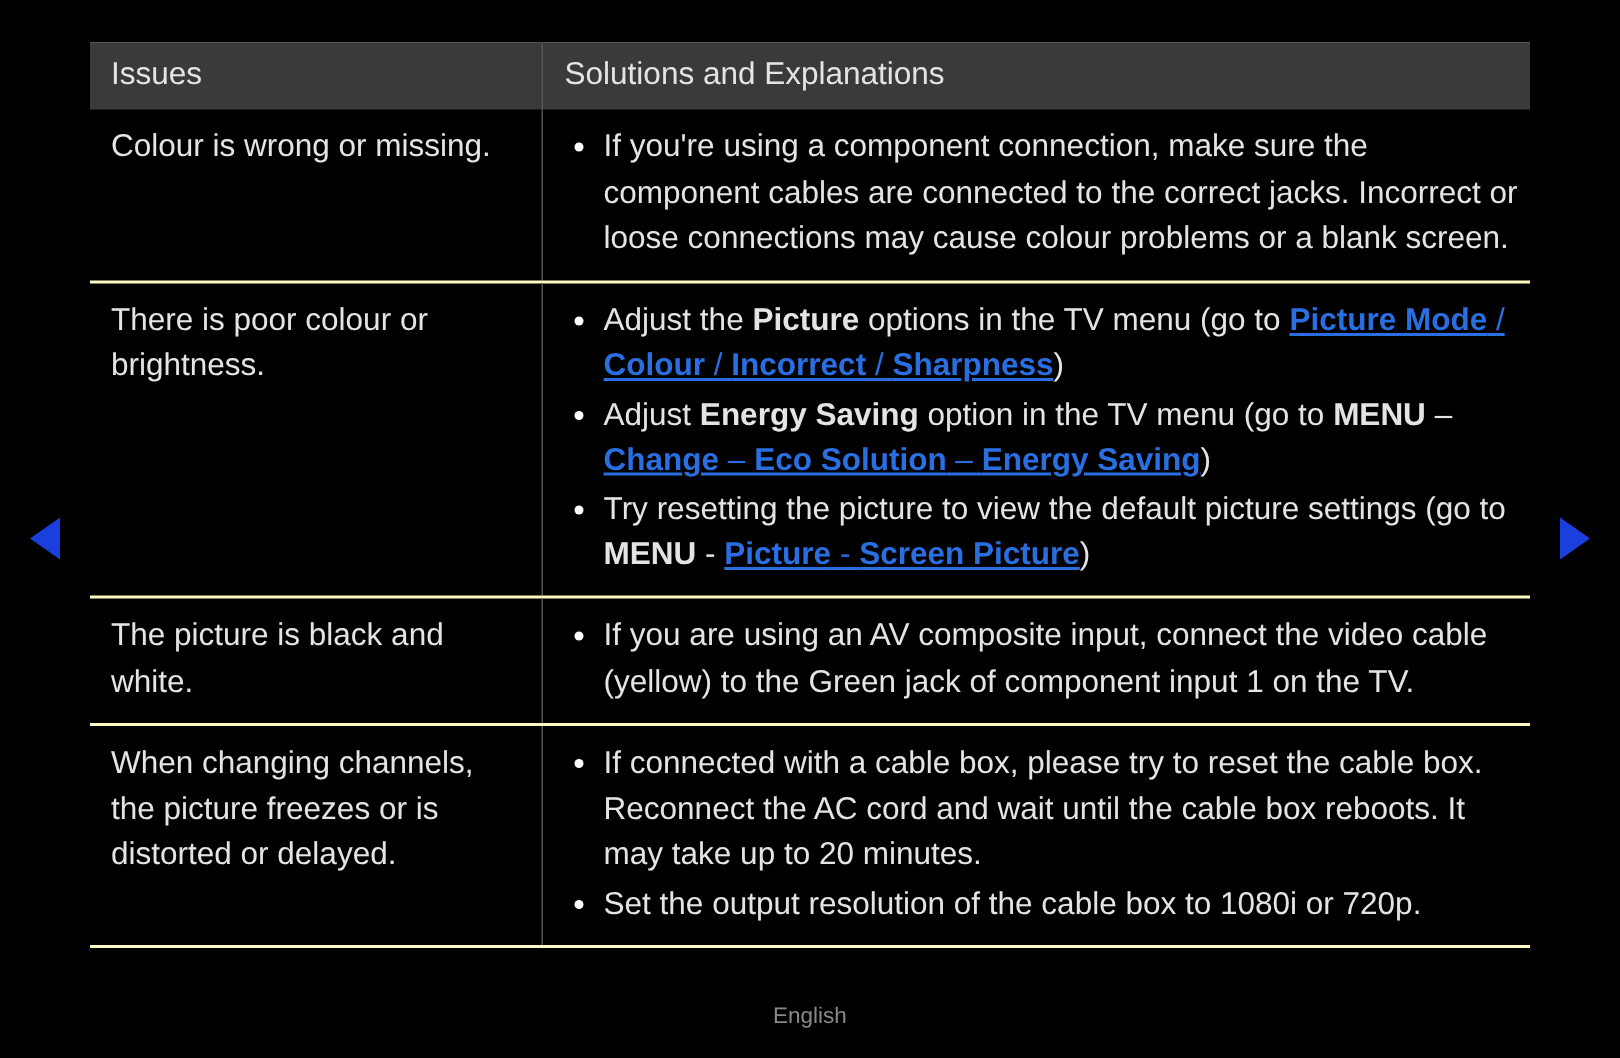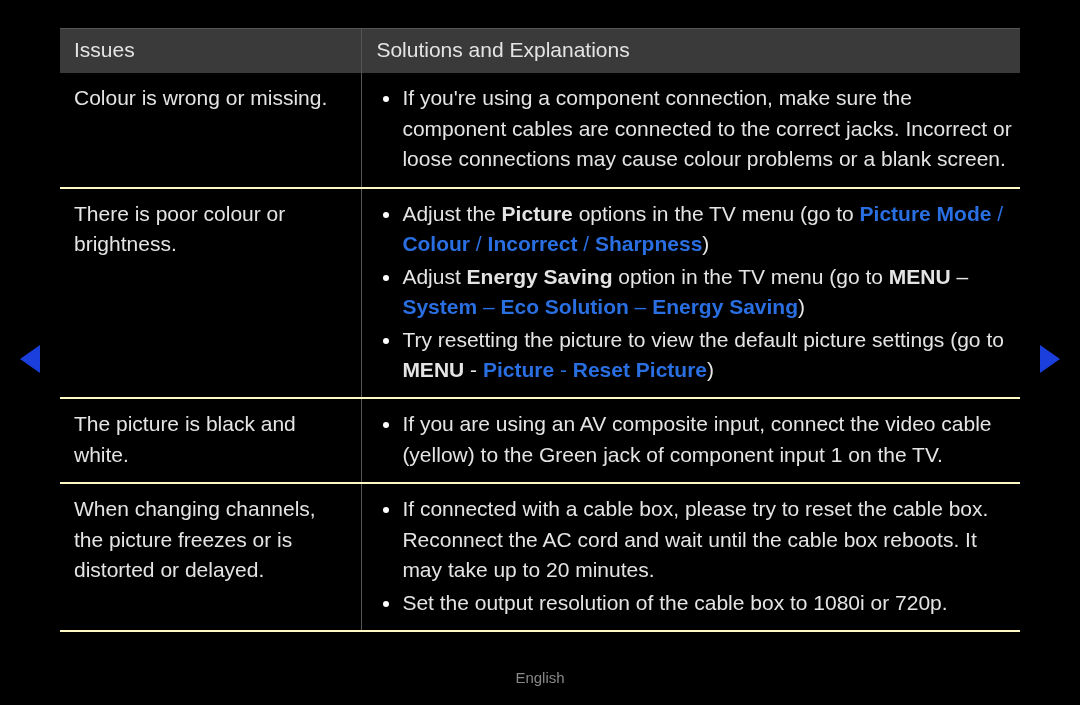--- a/index.html
+++ b/index.html
@@ -60,21 +60,21 @@
     margin: 0;
     padding: 0 0 0 22px;
     list-style: disc;
   }
   ul.bullets li {
     margin: 0 0 2px 0;
   }
   ul.bullets li::marker {
     color: #fff;
   }
-  .blue { color: #2a6fe2; }
+  .blue { color: #2a6fe2; text-decoration: underline; }
   b, .bold { font-weight: 600; }
   
   .nav-arrow {
     position: absolute;
     top: 345px;
     width: 0; height: 0;
     cursor: pointer;
   }
   .nav-left {
     left: 20px;
@@ -119,22 +119,22 @@
             <ul class="bullets">
               <li>If you're using a component connection, make sure the component cables are connected to the correct jacks. Incorrect or loose connections may cause colour problems or a blank screen.</li>
             </ul>
           </td>
         </tr>
         <tr>
           <td class="issue">There is poor colour or brightness.</td>
           <td class="sol">
             <ul class="bullets">
               <li>Adjust the <span class="bold">Picture</span> options in the TV menu (go to <span class="bold blue">Picture Mode</span><span class="blue"> / </span><span class="bold blue">Colour</span><span class="blue"> / </span><span class="bold blue">Incorrect</span><span class="blue"> / </span><span class="bold blue">Sharpness</span>)</li>
-              <li>Adjust <span class="bold">Energy Saving</span> option in the TV menu (go to <span class="bold">MENU</span> – <span class="bold blue">System</span><span class="blue"> – </span><span class="bold blue">Eco Solution</span><span class="blue"> – </span><span class="bold blue">Energy Saving</span>)</li>
-              <li>Try resetting the picture to view the default picture settings (go to <span class="bold">MENU</span> - <span class="bold blue">Picture</span><span class="blue"> - </span><span class="bold blue">Reset Picture</span>)</li>
+              <li>Adjust <span class="bold">Energy Saving</span> option in the TV menu (go to <span class="bold">MENU</span> – <span class="bold blue">Change</span><span class="blue"> – </span><span class="bold blue">Eco Solution</span><span class="blue"> – </span><span class="bold blue">Energy Saving</span>)</li>
+              <li>Try resetting the picture to view the default picture settings (go to <span class="bold">MENU</span> - <span class="bold blue">Picture</span><span class="blue"> - </span><span class="bold blue">Screen Picture</span>)</li>
             </ul>
           </td>
         </tr>
         <tr>
           <td class="issue">The picture is black and white.</td>
           <td class="sol">
             <ul class="bullets">
               <li>If you are using an AV composite input, connect the video cable (yellow) to the Green jack of component input 1 on the TV.</li>
             </ul>
           </td>

